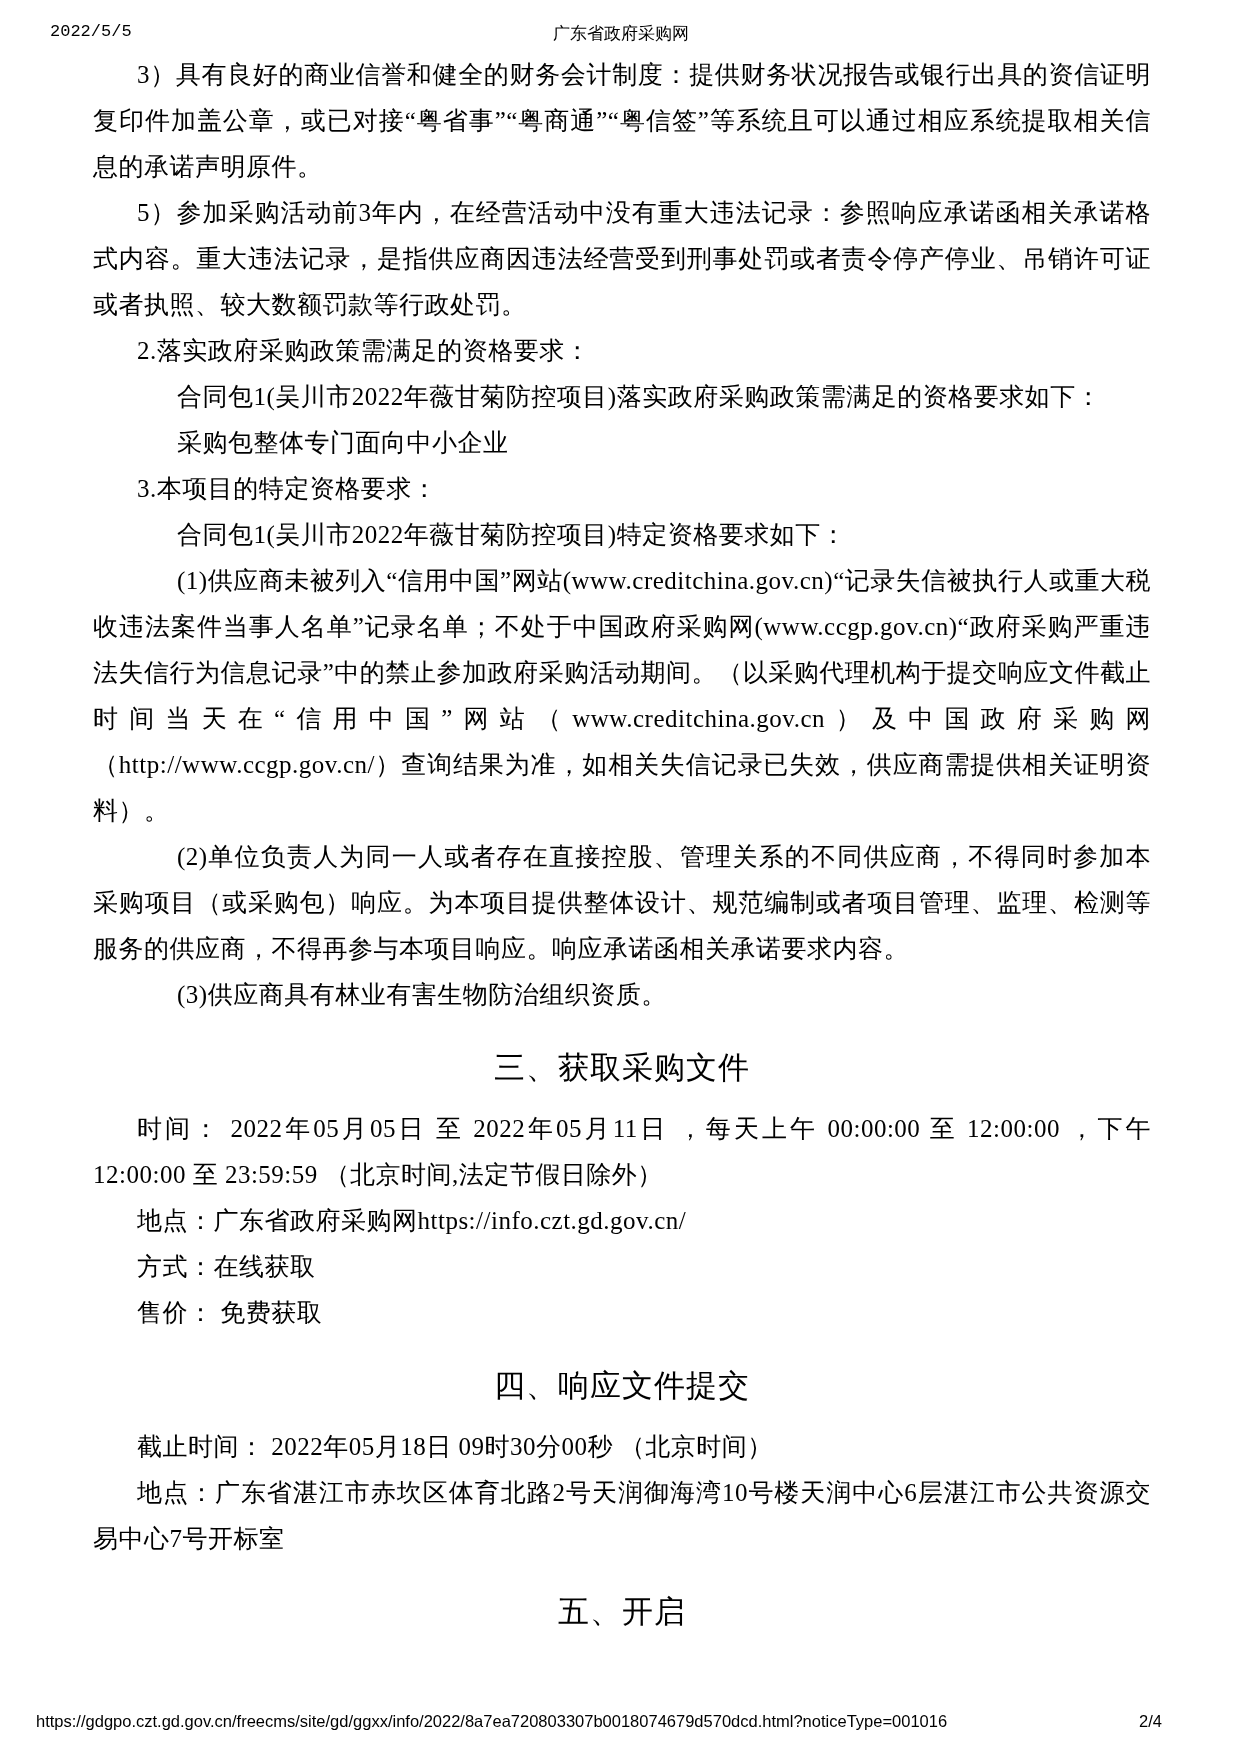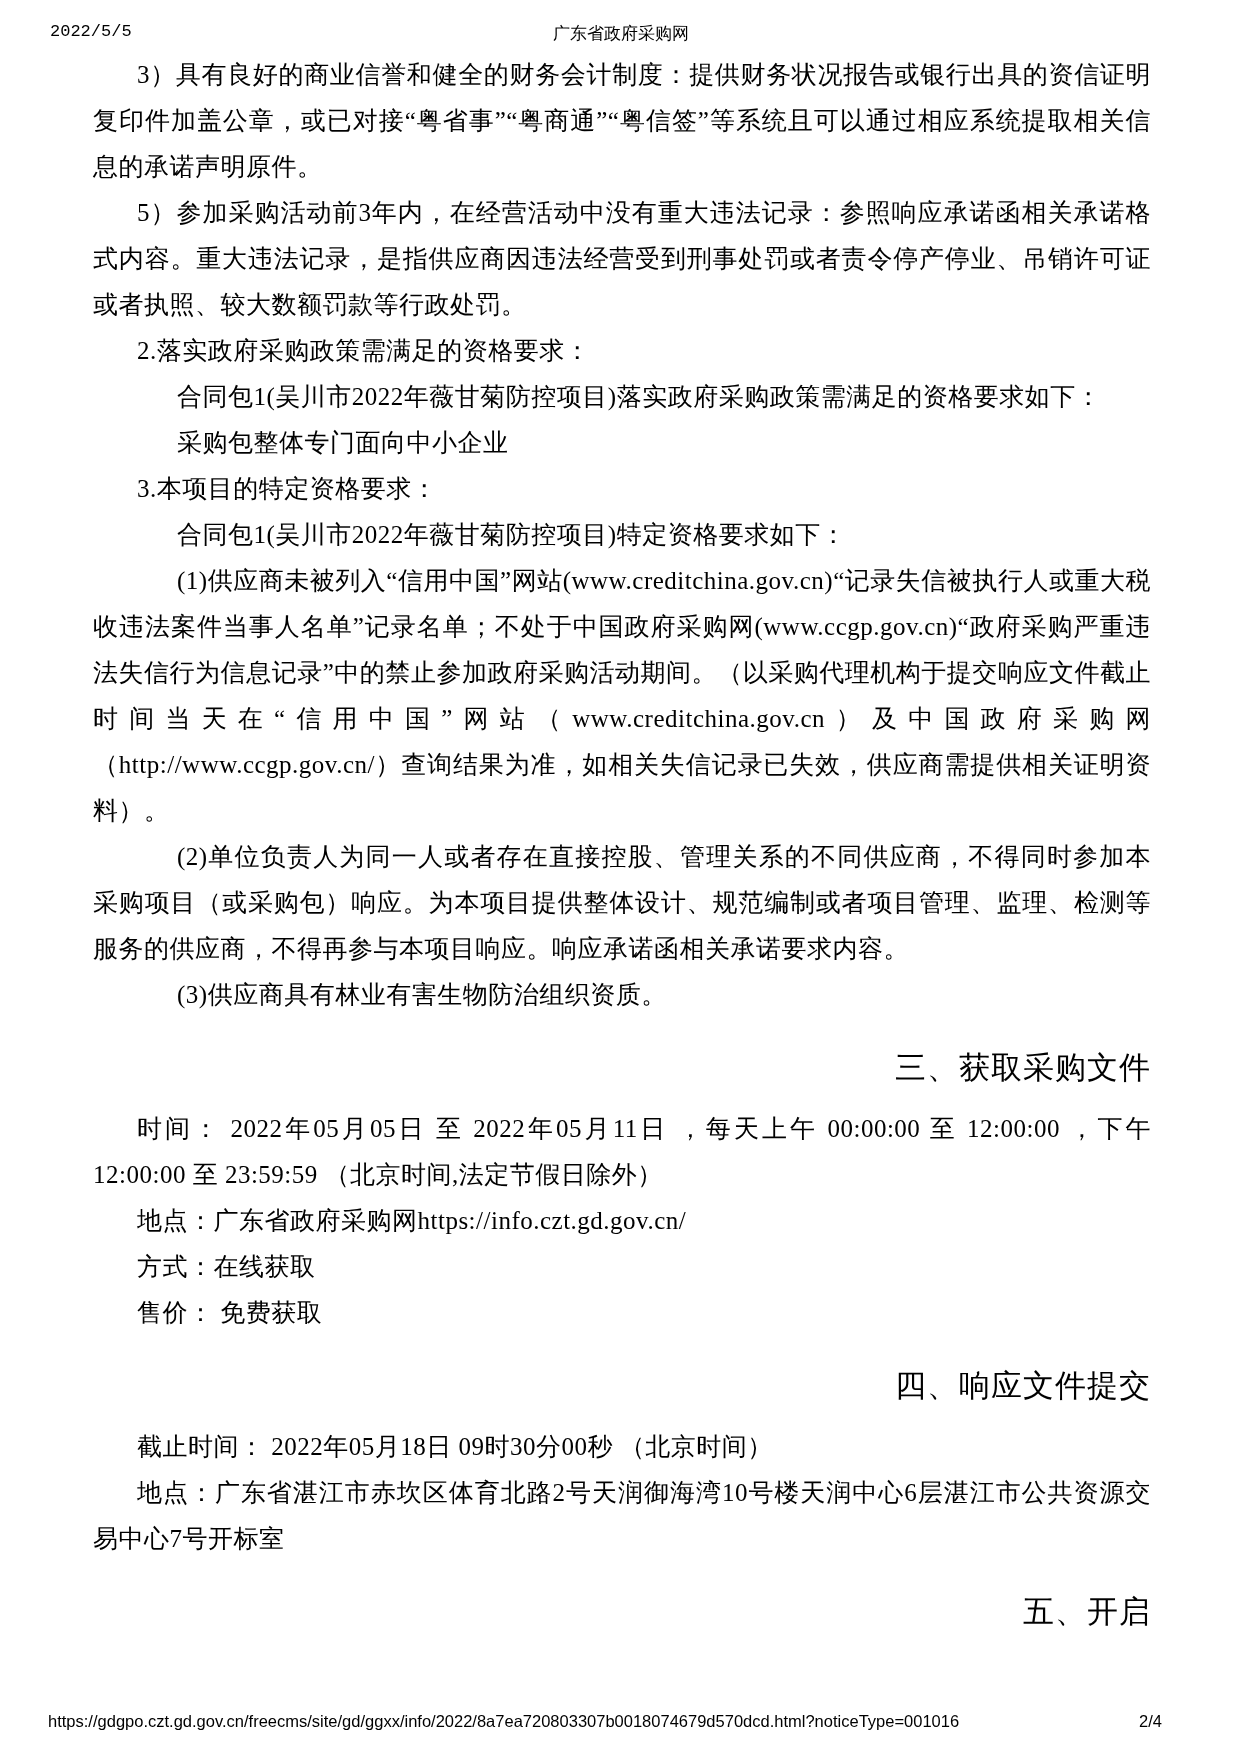--- a/index.html
+++ b/index.html
@@ -21,21 +21,21 @@
     height: 22px;
     font-family: Liberation Mono, monospace;
     font-size: 17px;
     color: #000000;
   }
   .print-header .date { position: absolute; left: 0; top: 0; }
   .print-header .site { position: absolute; left: 0; right: 0; text-align: center; top: 0; }
   .print-footer {
     position: absolute;
     bottom: 22px;
-    left: 48px;
+    left: 36px;
     right: 50px;
     height: 22px;
     font-family: "Liberation Sans", "DejaVu Sans", sans-serif;
     font-size: 16.5px;
     color: #000000;
     white-space: nowrap;
   }
   .print-footer .url  { position: absolute; left: 0; top: 0; }
   .print-footer .pageno { position: absolute; right: 30px; top: 0; }
   
@@ -52,21 +52,21 @@
   }
   .content p { margin: 0; }
   .ind-a { text-indent: 44px; }   
   .ind-b { text-indent: 84px; }   
   .content h2 {
     font-family: "Liberation Serif", "DejaVu Serif", serif;
     font-size: 31px;
     font-weight: 500;
     line-height: 40px;
     margin: 30px 0 18px 0;
-    text-align: right;
+    text-align: center;
     letter-spacing: 1px;
   }
 </style>
 </head>
 <body>
 
 <div class="page">
 
   <div class="print-header">
     <span class="date">2022/5/5</span>

